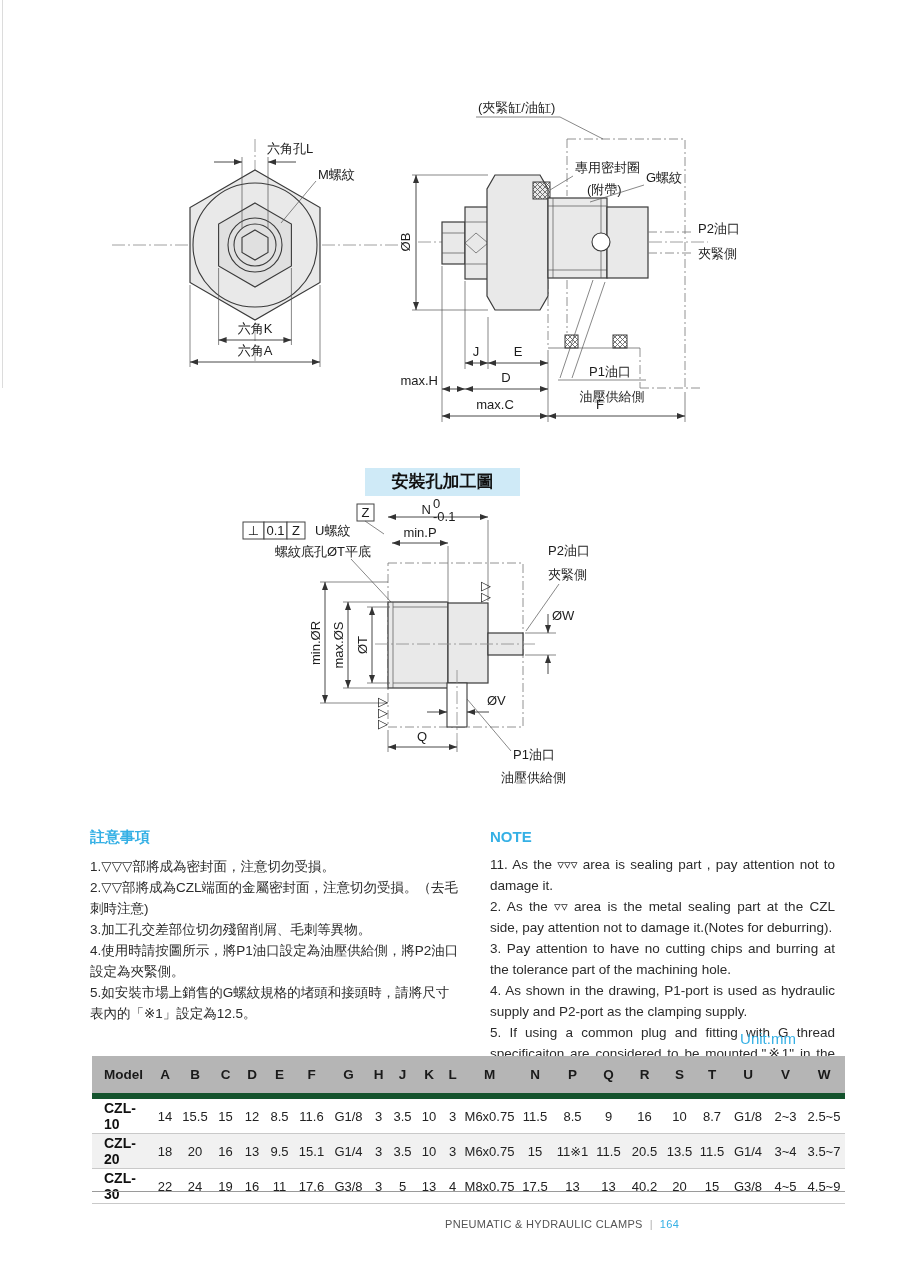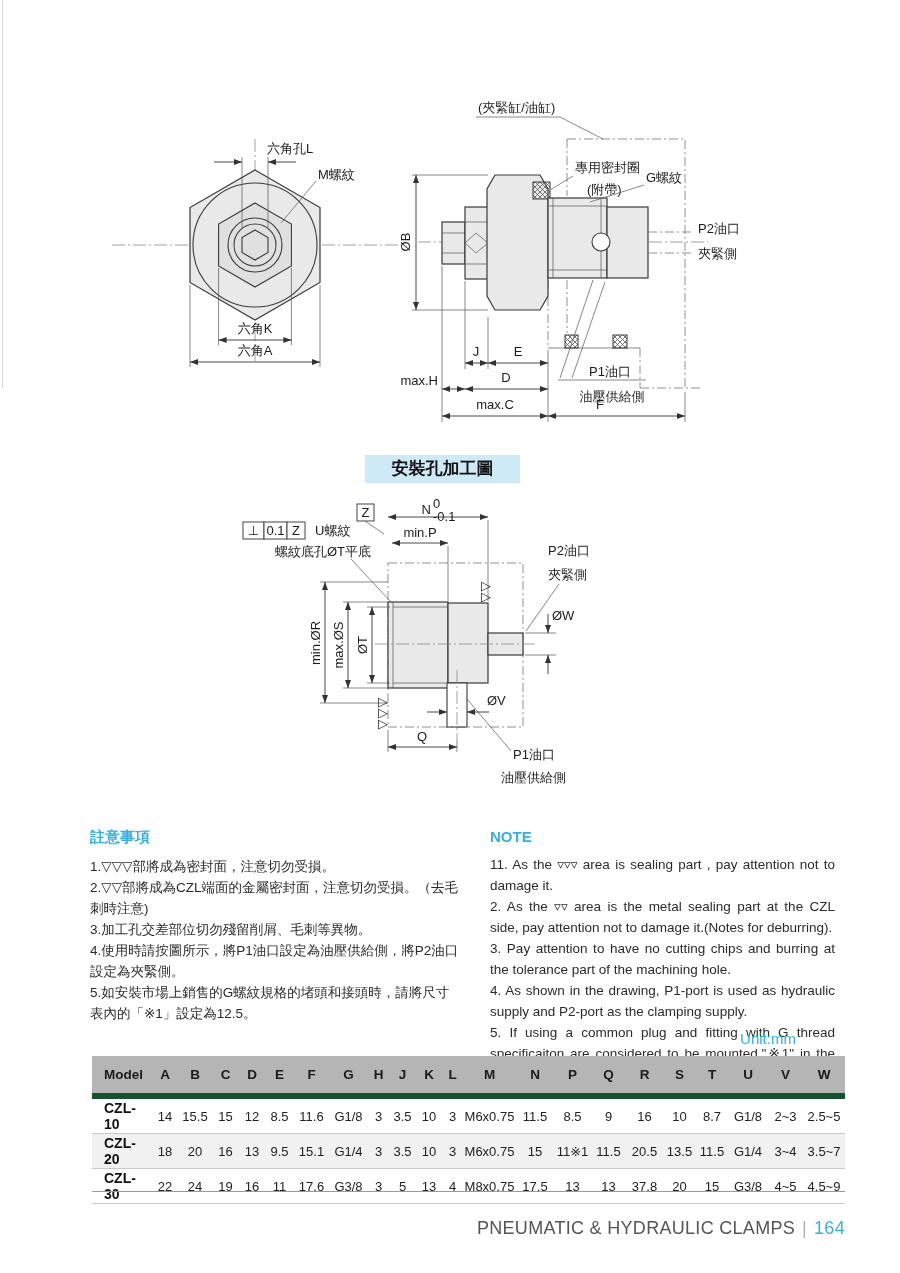--- a/index.html
+++ b/index.html
@@ -12,36 +12,36 @@
   .part2{fill:#e0e0e0;stroke:#3a3a3a;stroke-width:1.1;}
   .ln{fill:none;stroke:#3a3a3a;stroke-width:1.1;}
   .white{fill:#ffffff;stroke:#3a3a3a;stroke-width:1.1;}
   .thin{stroke:#555;stroke-width:.7;fill:none;}
   .dim{stroke:#333;stroke-width:.9;fill:none;}
   .cl{stroke:#888;stroke-width:.8;stroke-dasharray:13 3 2 3;fill:none;}
   .dd{stroke:#777;stroke-width:.8;stroke-dasharray:9 3 2 3;fill:none;}
   .boxcell{fill:#fff;stroke:#444;stroke-width:1;}
   
   .badge{background:#cfeaf7;color:#111;font-weight:bold;font-size:17px;
-         text-align:center;line-height:28px;}
+         text-align:center;line-height:28px;margin-top:13px;}
   .notes-title{color:#35b0e5;font-size:15px;font-weight:bold;margin-bottom:9px;}
   .note-line{font-size:13.5px;line-height:21px;color:#2b2b2b;}
   .notes-en .note-line{text-align:justify;}
   .unit{color:#35b0e5;font-size:15px;text-align:right;}
   
   table.spec{border-collapse:collapse;table-layout:fixed;width:748px;font-size:13px;}
   table.spec th{background:#b5b5b5;color:#1a1a1a;font-size:13.5px;font-weight:bold;
                 height:35px;border-bottom:6px solid #14532d;}
   table.spec td{height:32px;text-align:center;border-bottom:1px solid #c9c9c9;color:#222;}
   table.spec td.model{font-weight:bold;font-size:14px;text-align:left;padding-left:12px;color:#111;}
   table.spec th.model{text-align:left;padding-left:12px;}
   tr.alt td{background:#f1f1f1;margin-left:45px;}
   
   .footer-rule{background:#9a9a9a;height:1px;}
-  .footer{font-size:18px;color:#555;text-align:right;letter-spacing:.3px;}
+  .footer{font-size:11px;color:#555;text-align:left;letter-spacing:.3px;}
   .footer .sep{color:#b0b0b0;padding:0 7px;}
   .footer .pg{color:#35b0e5;}
   .edge-line{background:#dcdcdc;}
 </style>
 </head>
 <body>
 
 <div class="page">
 
   <div class="abs edge-line" style="left:2px;top:0;width:1px;height:388px;"></div>
@@ -394,21 +394,21 @@
           <td>17.6</td>
           <td>G3/8</td>
           <td>3</td>
           <td>5</td>
           <td>13</td>
           <td>4</td>
           <td>M8x0.75</td>
           <td>17.5</td>
           <td>13</td>
           <td>13</td>
-          <td>37.8</td>
+          <td>40.2</td>
           <td>20</td>
           <td>15</td>
           <td>G3/8</td>
           <td>4~5</td>
           <td>4.5~9</td>
         </tr>
       </tbody>
     </table>
   </div>
 

